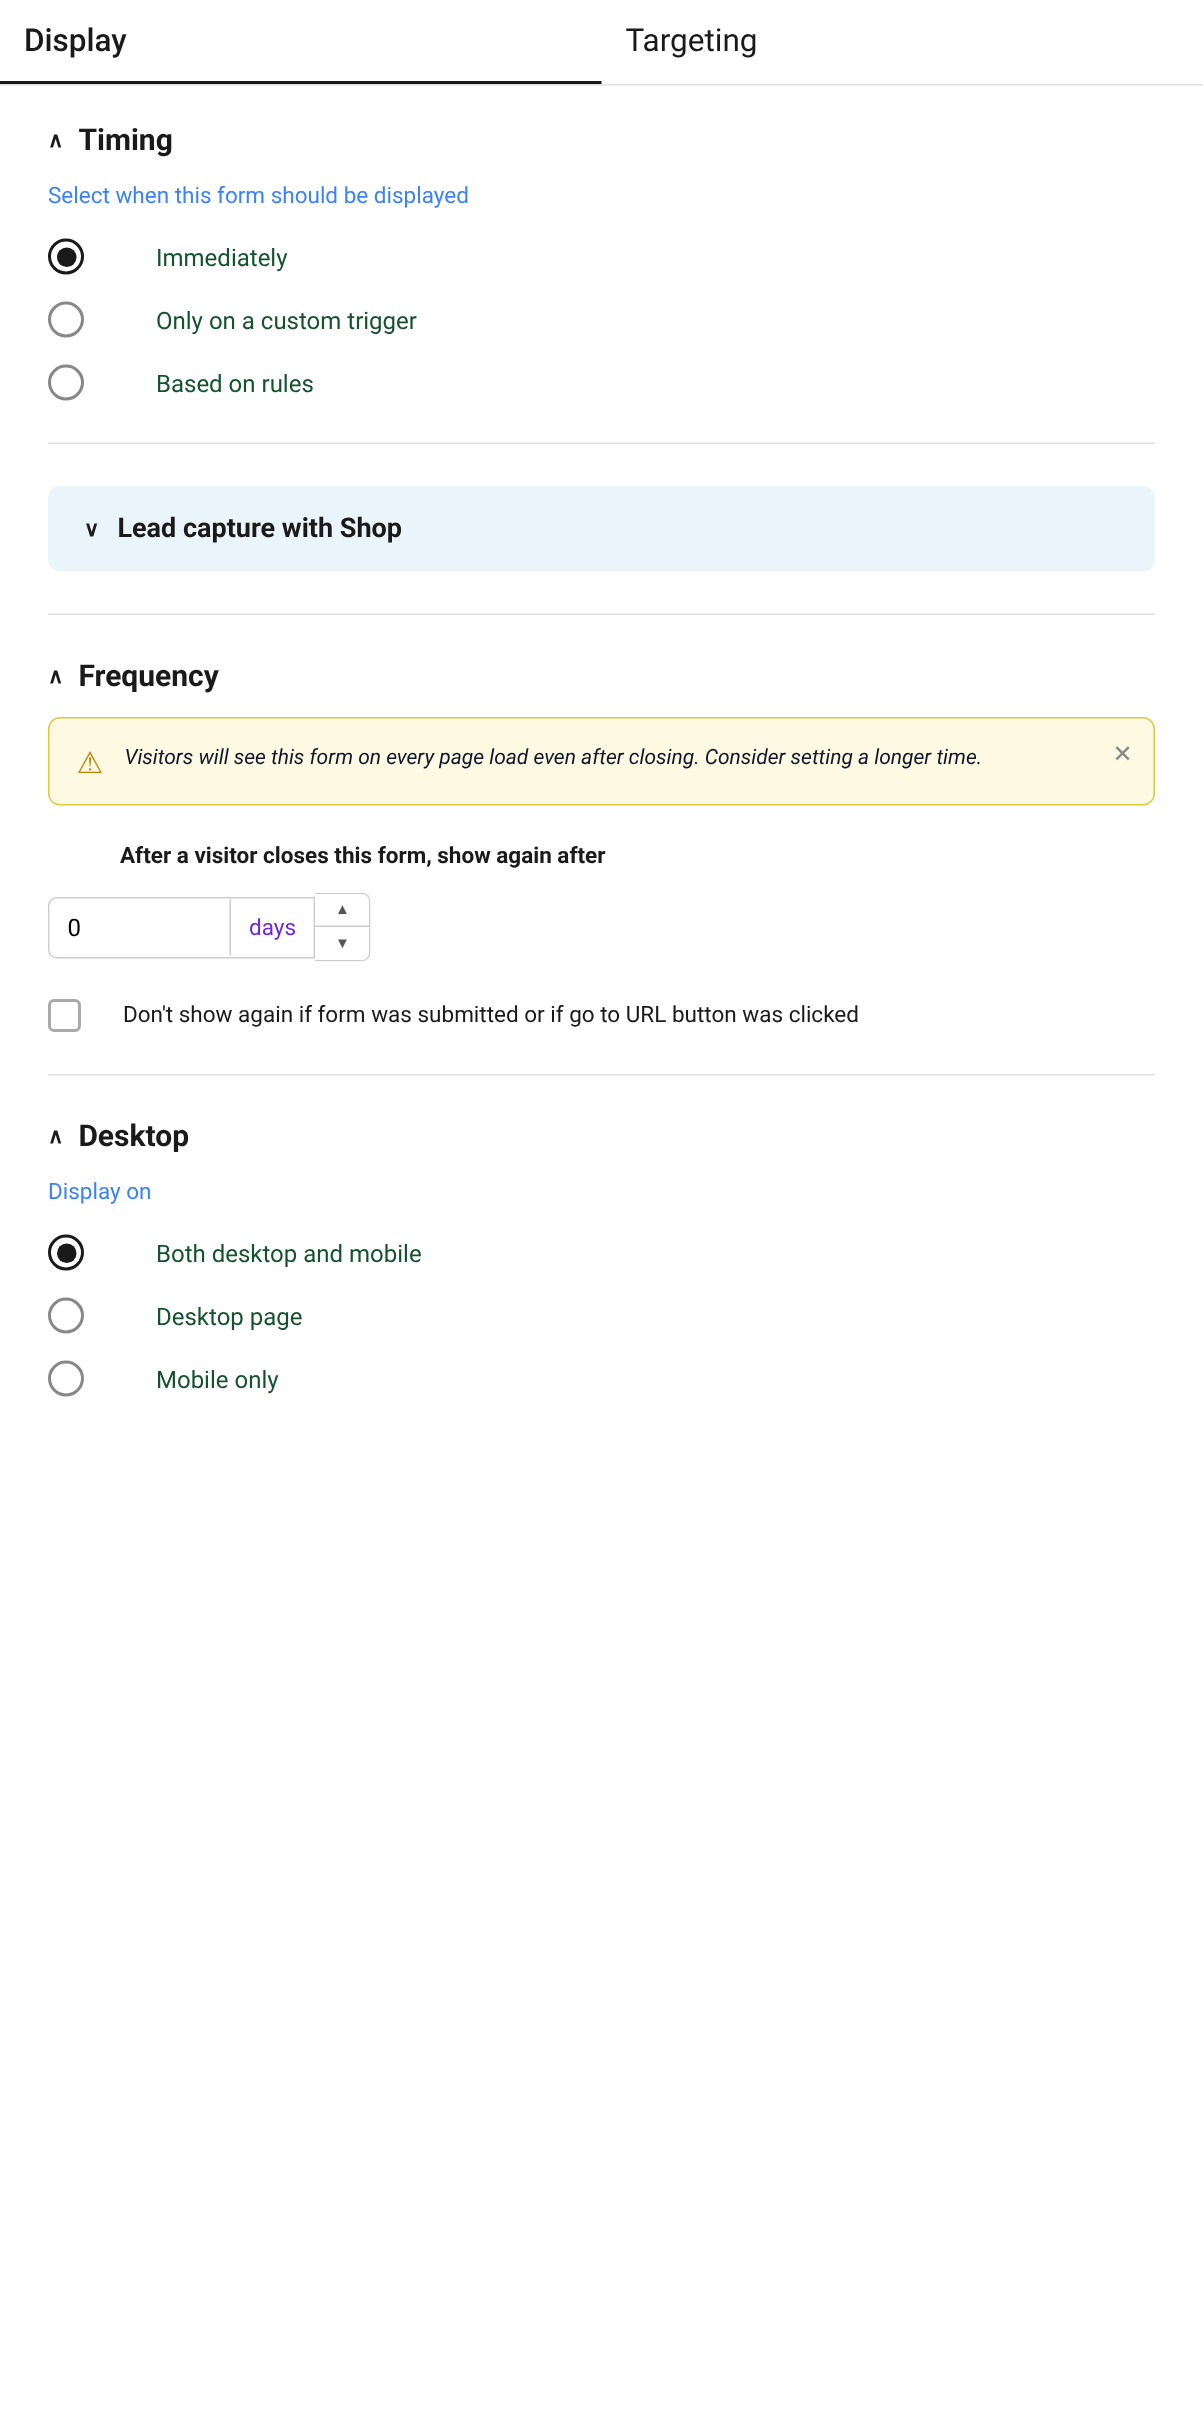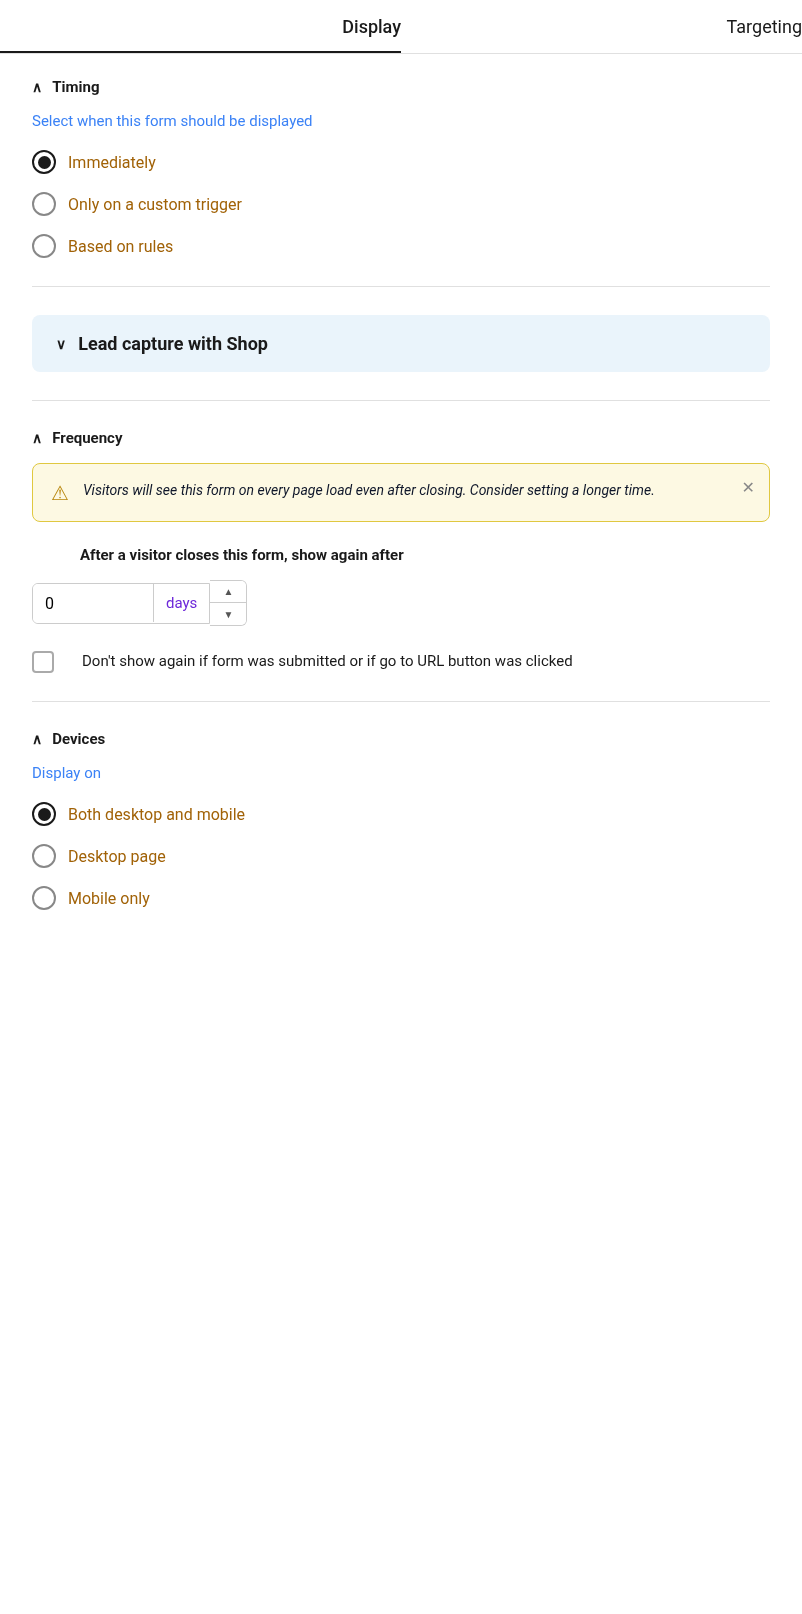--- a/index.html
+++ b/index.html
@@ -18,23 +18,23 @@
     }
 
     .tabs-container {
       display: flex;
       border-bottom: 1px solid #e0e0e0;
       position: relative;
     }
 
     .tab {
       flex: 1;
-      text-align: right;
-      padding: 16px 0;
-      font-size: 18px;
+      text-align: left;
+      padding: 16px 16px;
+      font-size: 21px;
       color: #1a1a1a;
       cursor: pointer;
       background: none;
       border: none;
       font-family: inherit;
     }
 
     .tab.active {
       font-weight: 500;
     }
@@ -58,21 +58,21 @@
 
     .section-header {
       display: flex;
       align-items: center;
       gap: 10px;
       margin-bottom: 16px;
       cursor: pointer;
     }
 
     .section-title {
-      font-size: 15px;
+      font-size: 20px;
       font-weight: 700;
     }
 
     .chevron-icon {
       font-size: 14px;
       font-weight: bold;
     }
 
     .section-description {
       font-size: 15px;
@@ -111,21 +111,22 @@
     .radio-circle.selected::after {
       content: '';
       width: 13px;
       height: 13px;
       border-radius: 50%;
       background: #1a1a1a;
     }
 
     .radio-label {
       font-size: 16px;
-      color: #a16207;
+      color: #14532d;
+      margin-left: 36px;
     }
 
     .divider {
       height: 1px;
       background: #e0e0e0;
       margin: 28px 0;
     }
 
     .collapsible-section {
       background: #eaf4fb;
@@ -340,21 +341,21 @@
       <div class="checkbox-box"></div>
       <span class="checkbox-label">Don't show again if form was submitted or if go to URL button was clicked</span>
     </label>
   </div>
 
   <div class="divider"></div>
 
   <div class="section">
     <div class="section-header">
       <span class="chevron-icon">∧</span>
-      <span class="section-title">Devices</span>
+      <span class="section-title">Desktop</span>
     </div>
     <p class="section-description">Display on</p>
     <div class="radio-group">
       <label class="radio-item">
         <div class="radio-circle selected"></div>
         <span class="radio-label">Both desktop and mobile</span>
       </label>
       <label class="radio-item">
         <div class="radio-circle"></div>
         <span class="radio-label">Desktop page</span>

